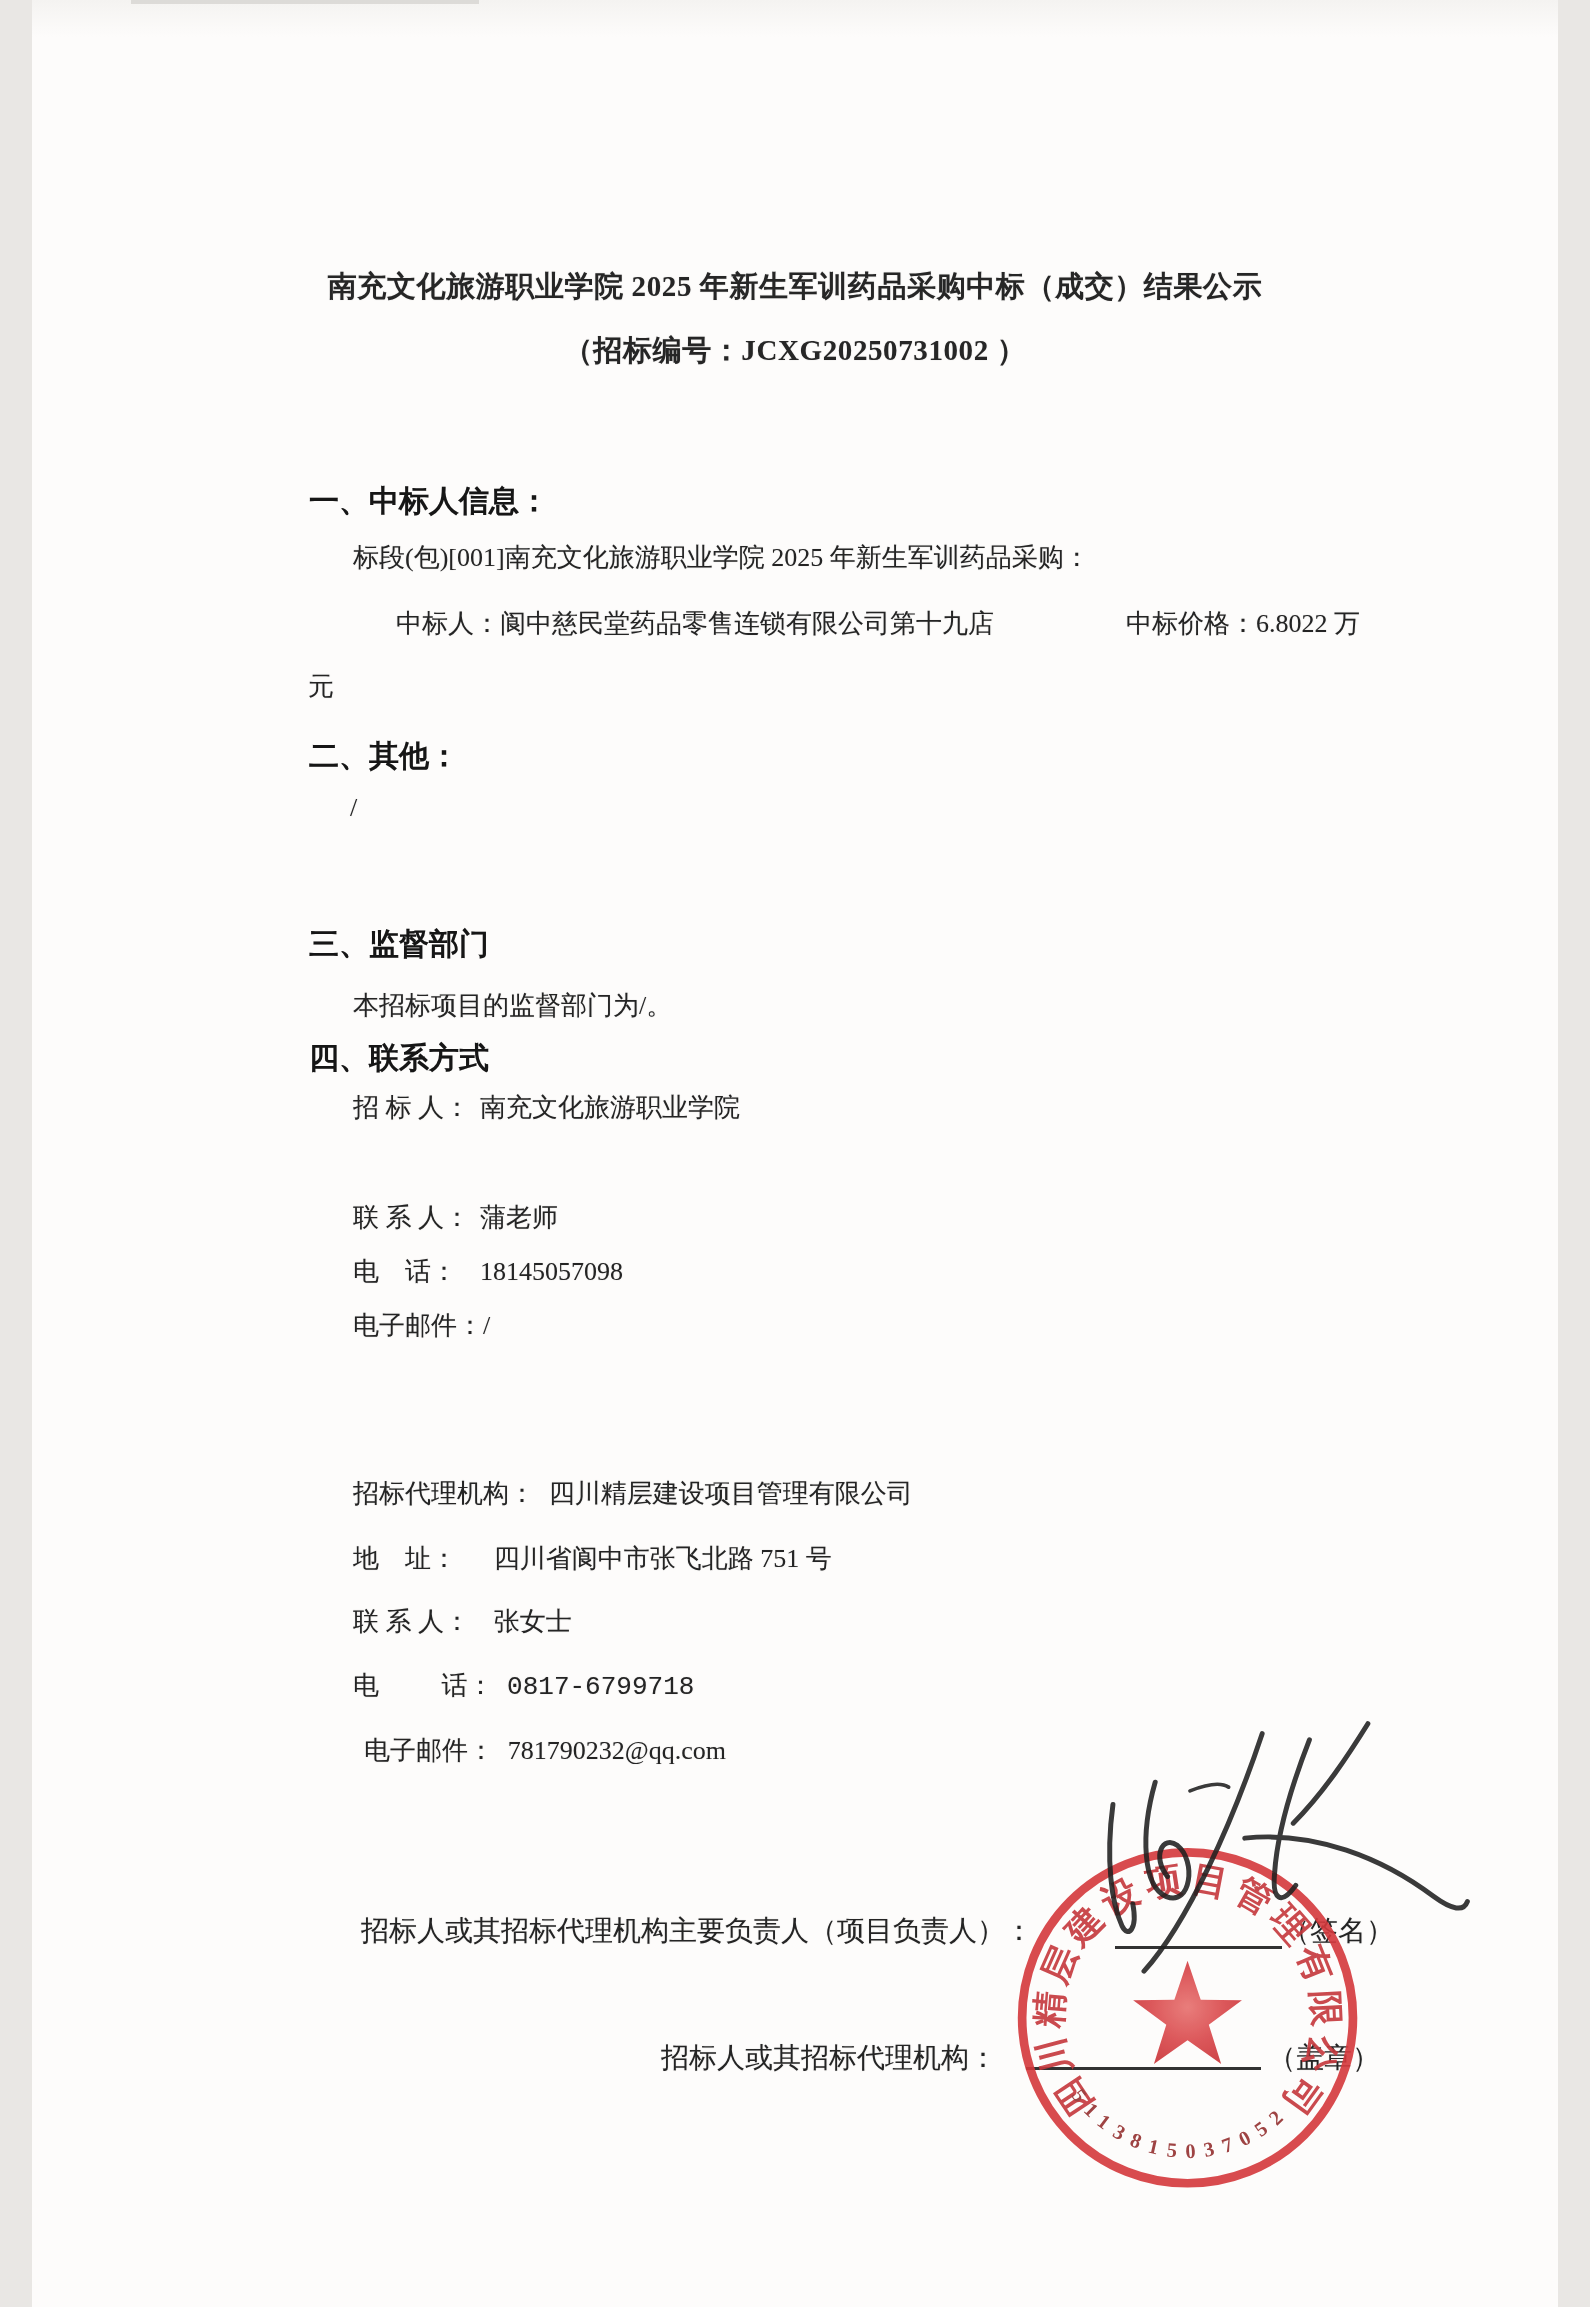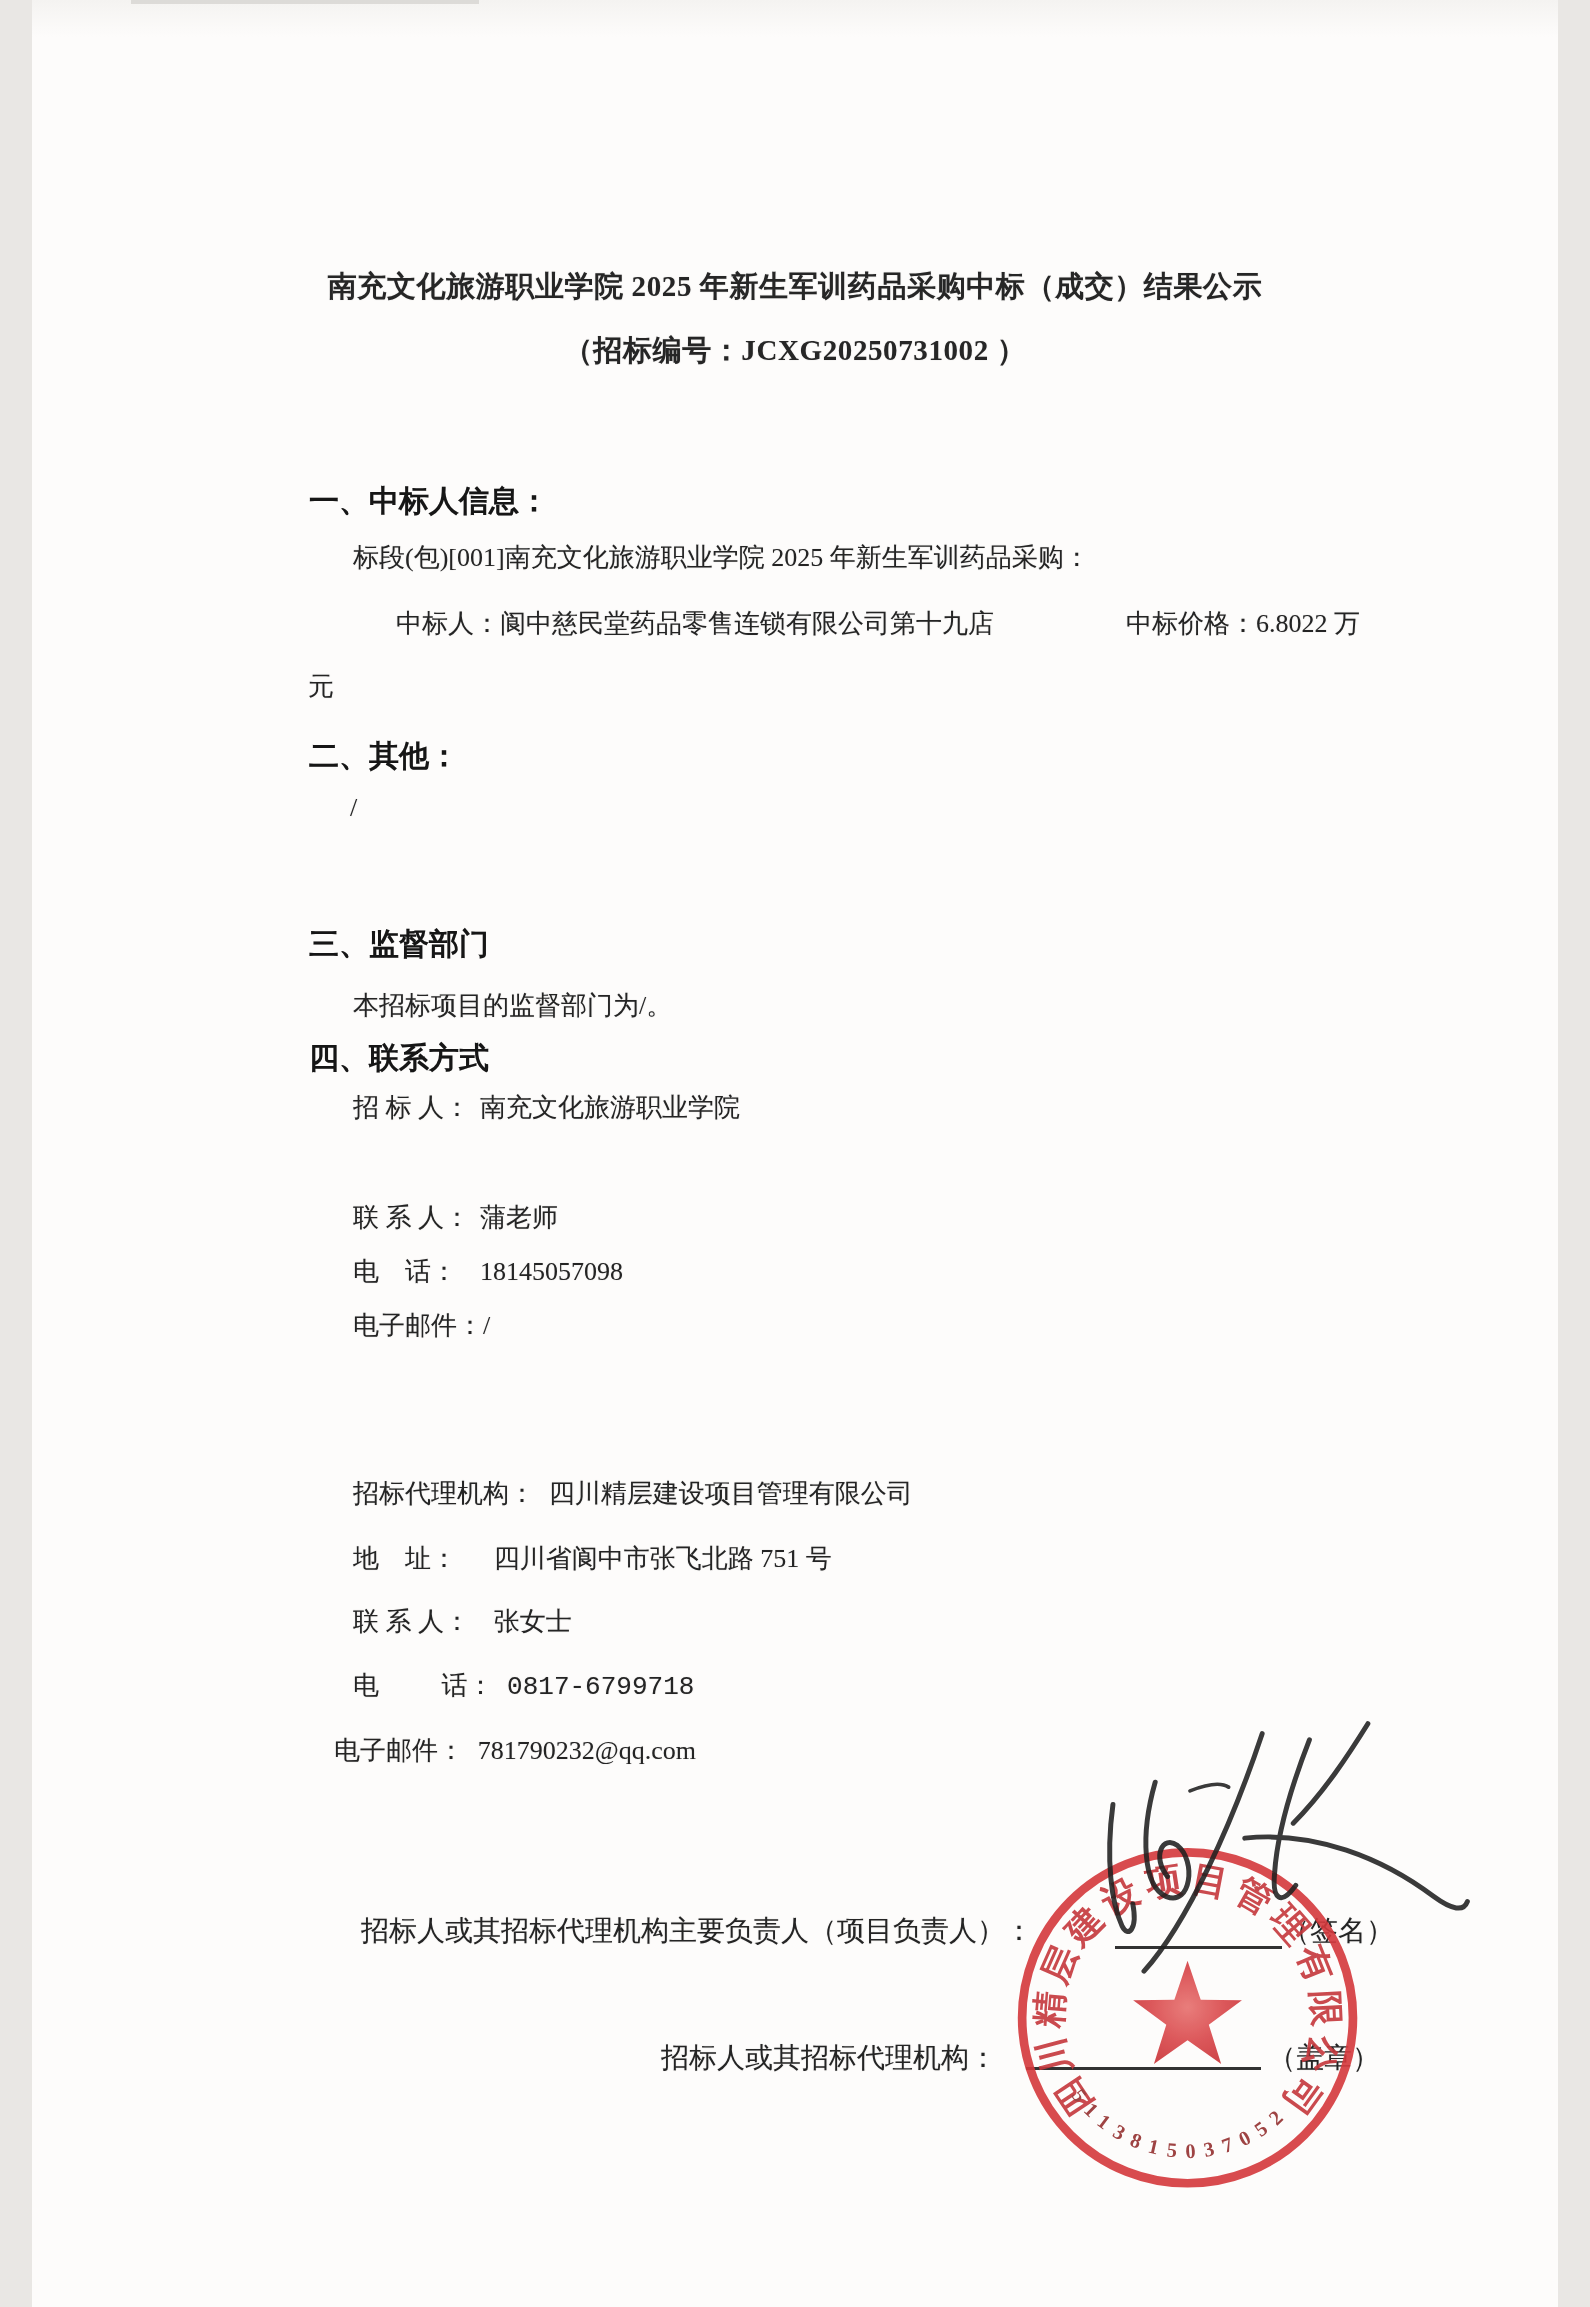--- a/index.html
+++ b/index.html
@@ -62,21 +62,21 @@
 
   <div class="abs t" style="top:1090px;left:321px;"><span class="lab">招 标 人：</span><span class="val">南充文化旅游职业学院</span></div>
   <div class="abs t" style="top:1200px;left:321px;"><span class="lab">联 系 人：</span><span class="val">蒲老师</span></div>
   <div class="abs t" style="top:1254px;left:321px;"><span class="lab">电    话：</span><span class="val">18145057098</span></div>
   <div class="abs t" style="top:1308px;left:321px;"><span class="lab">电子邮件：</span><span class="val">/</span></div>
 
   <div class="abs t" style="top:1476px;left:321px;"><span class="lab">招标代理机构：</span><span class="val val-gap">四川精层建设项目管理有限公司</span></div>
   <div class="abs t" style="top:1541px;left:321px;"><span class="lab">地    址：</span><span class="val val-gap">四川省阆中市张飞北路 751 号</span></div>
   <div class="abs t" style="top:1604px;left:321px;"><span class="lab">联 系 人：</span><span class="val val-gap">张女士</span></div>
   <div class="abs t" style="top:1668px;left:321px;font-family:Liberation Mono, monospace;"><span class="lab">电    话：</span><span class="val val-gap">0817-6799718</span></div>
-  <div class="abs t" style="top:1733px;left:302px;"><span class="lab">电子邮件：</span><span class="val val-gap">781790232@qq.com</span></div>
+  <div class="abs t" style="top:1733px;left:332px;"><span class="lab">电子邮件：</span><span class="val val-gap">781790232@qq.com</span></div>
 
   <div class="abs t sig" style="top:1912px;left:329px;">招标人或其招标代理机构主要负责人（项目负责人）：</div>
   <div class="bline" style="top:1946px;left:1083px;width:167px;"></div>
   <div class="abs t sig" style="top:1912px;left:1250px;">（签名）</div>
 
   <div class="abs t sig" style="top:2039px;left:629px;">招标人或其招标代理机构：</div>
   <div class="bline" style="top:2067px;left:994px;width:235px;"></div>
   <div class="abs t sig" style="top:2039px;left:1236px;">（盖章）</div>
 
   <svg class="overlay" width="1591" height="2307" viewBox="0 0 2558 3710">

